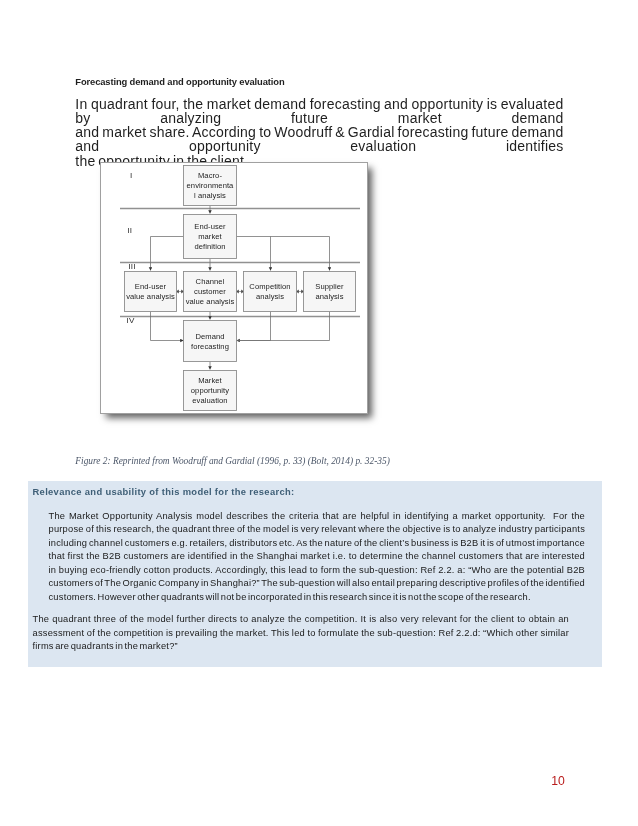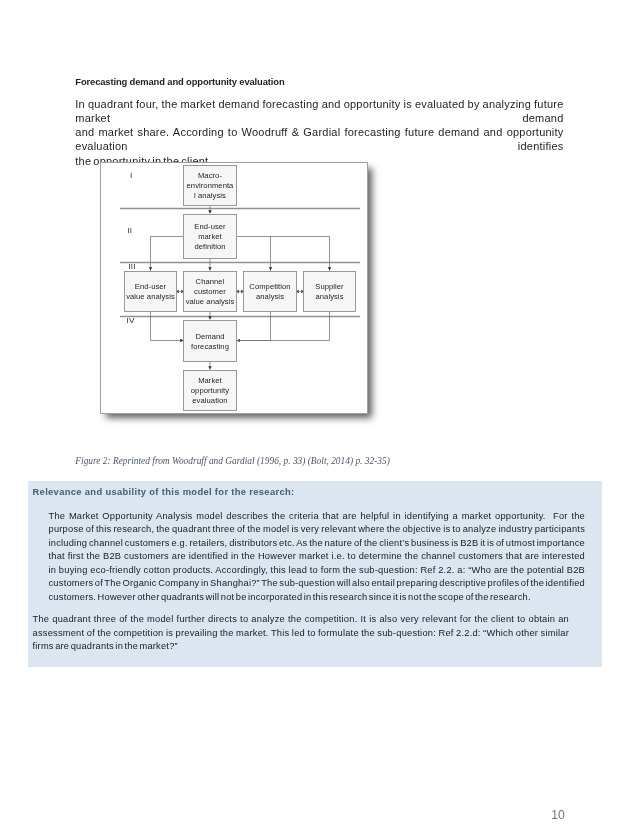--- a/index.html
+++ b/index.html
@@ -2,21 +2,21 @@
 <html><head>
 <meta charset="utf-8">
 <style>
   html,body{margin:0;padding:0;}
   body{width:638px;height:826px;background:#ffffff;position:relative;overflow:hidden;
        font-family:"Liberation Sans",sans-serif;-webkit-font-smoothing:antialiased;}
   .page{position:absolute;left:0;top:0;width:638px;height:686px;filter:opacity(1);}
 
   #heading{position:absolute;left:75.3px;top:75.6px;font-size:9.4px;font-weight:bold;
            color:#1f1f1f;letter-spacing:-0.12px;}
-  #intro{position:absolute;left:75.3px;top:97.2px;width:488.2px;font-size:11px;color:#1f1f1f;
+  #intro{position:absolute;left:75.3px;top:97.2px;width:488.2px;font-size:14px;color:#1f1f1f;
          letter-spacing:.22px;word-spacing:-1.2px;line-height:14.1px;}
 
   
   #fig{position:absolute;left:100px;top:162px;width:268px;height:252px;background:#fff;
        border:1px solid #a0a0a0;box-sizing:border-box;
        box-shadow:5px 5px 7px -1px rgba(0,0,0,.62);}
   #fig svg{display:block;position:absolute;left:-1px;top:-1px;}
   .dgbox{fill:#f6f6f6;stroke:#8e8e8e;stroke-width:.9;}
   .dgtxt{font-family:"Liberation Sans",sans-serif;font-size:7.6px;fill:#1d1d1d;text-anchor:middle;letter-spacing:.07px;}
   .dglbl{font-family:"Liberation Sans",sans-serif;font-size:8.1px;fill:#2a2a2a;letter-spacing:.2px;}
@@ -31,21 +31,21 @@
   #callout{position:absolute;left:28px;top:481px;width:546px;height:186px;background:#dce6f1;padding-left:28px;}
   #callout .hd{position:absolute;left:4.5px;top:5px;font-size:9.4px;font-weight:bold;color:#3f5f77;letter-spacing:.33px;}
   #callout .bd{position:absolute;left:4.5px;width:536.5px;font-size:9.3px;color:#1a1a1a;
                letter-spacing:.22px;word-spacing:-1.4px;line-height:13.6px;}
   .ln{display:block;text-align:justify;text-align-last:justify;white-space:pre-wrap;}
   .ln.last{text-align-last:left;}
 
   #p1{top:28.5px;margin-left:16px;}
   #p2{top:132px;}
 
-  #pageno{position:absolute;left:551.3px;top:773.6px;font-size:12.2px;color:#737373;letter-spacing:0;margin-top:34px;}
+  #pageno{position:absolute;left:551.3px;top:773.6px;font-size:12.2px;color:#b91c1c;letter-spacing:0;}
 </style>
 </head>
 <body>
 
 <div class="page">
   <div id="heading">Forecasting demand and opportunity evaluation</div>
   <div id="intro">
       <span class="ln">In quadrant four, the market demand forecasting and opportunity is evaluated by analyzing future market demand</span>
       <span class="ln">and market share. According to Woodruff &amp; Gardial forecasting future demand and opportunity evaluation identifies</span>
       <span class="ln last">the opportunity in the client.</span>
@@ -130,21 +130,21 @@
 <text class="dglbl" x="26.5" y="161.3">IV</text>
 </svg>
   </div>
   <div id="figcap">Figure 2: Reprinted from Woodruff and Gardial (1996, p. 33) (Bolt, 2014) p. 32-35)</div>
   <div id="callout">
     <div class="hd">Relevance and usability of this model for the research:</div>
     <div class="bd" id="p1">
         <span class="ln">The Market Opportunity Analysis model describes the criteria that are helpful in identifying a market opportunity.  For the</span>
         <span class="ln">purpose of this research, the quadrant three of the model is very relevant where the objective is to analyze industry participants</span>
         <span class="ln">including channel customers e.g. retailers, distributors etc. As the nature of the client’s business is B2B it is of utmost importance</span>
-        <span class="ln">that first the B2B customers are identified in the However market i.e. to determine the channel customers that are interested</span>
+        <span class="ln">that first the B2B customers are identified in the Shanghai market i.e. to determine the channel customers that are interested</span>
         <span class="ln">in buying eco-friendly cotton products. Accordingly, this lead to form the sub-question: Ref 2.2. a: “Who are the potential B2B</span>
         <span class="ln">customers of The Organic Company in Shanghai?” The sub-question will also entail preparing descriptive profiles of the identified</span>
         <span class="ln last">customers. However other quadrants will not be incorporated in this research since it is not the scope of the research.</span>
       </div>
     <div class="bd" id="p2">
         <span class="ln">The quadrant three of the model further directs to analyze the competition. It is also very relevant for the client to obtain an</span>
         <span class="ln">assessment of the competition is prevailing the market. This led to formulate the sub-question: Ref 2.2.d: “Which other similar</span>
         <span class="ln last">firms are quadrants in the market?”</span>
       </div>
   </div>

